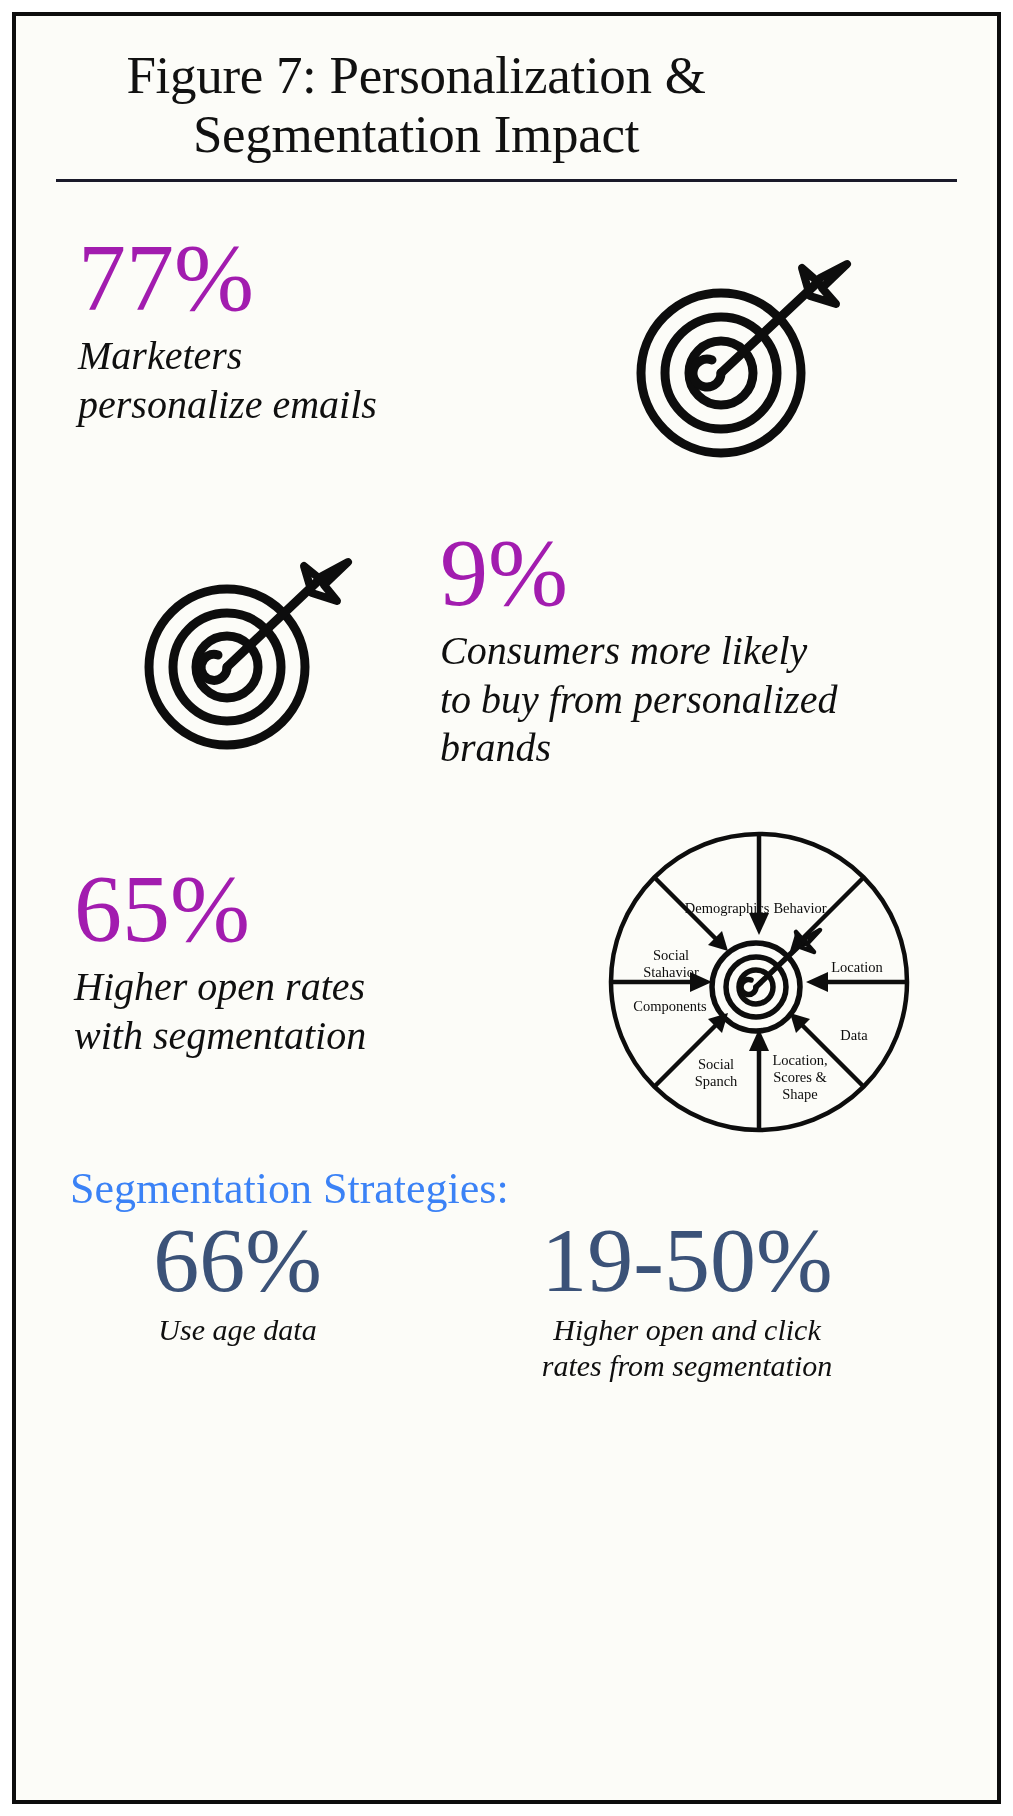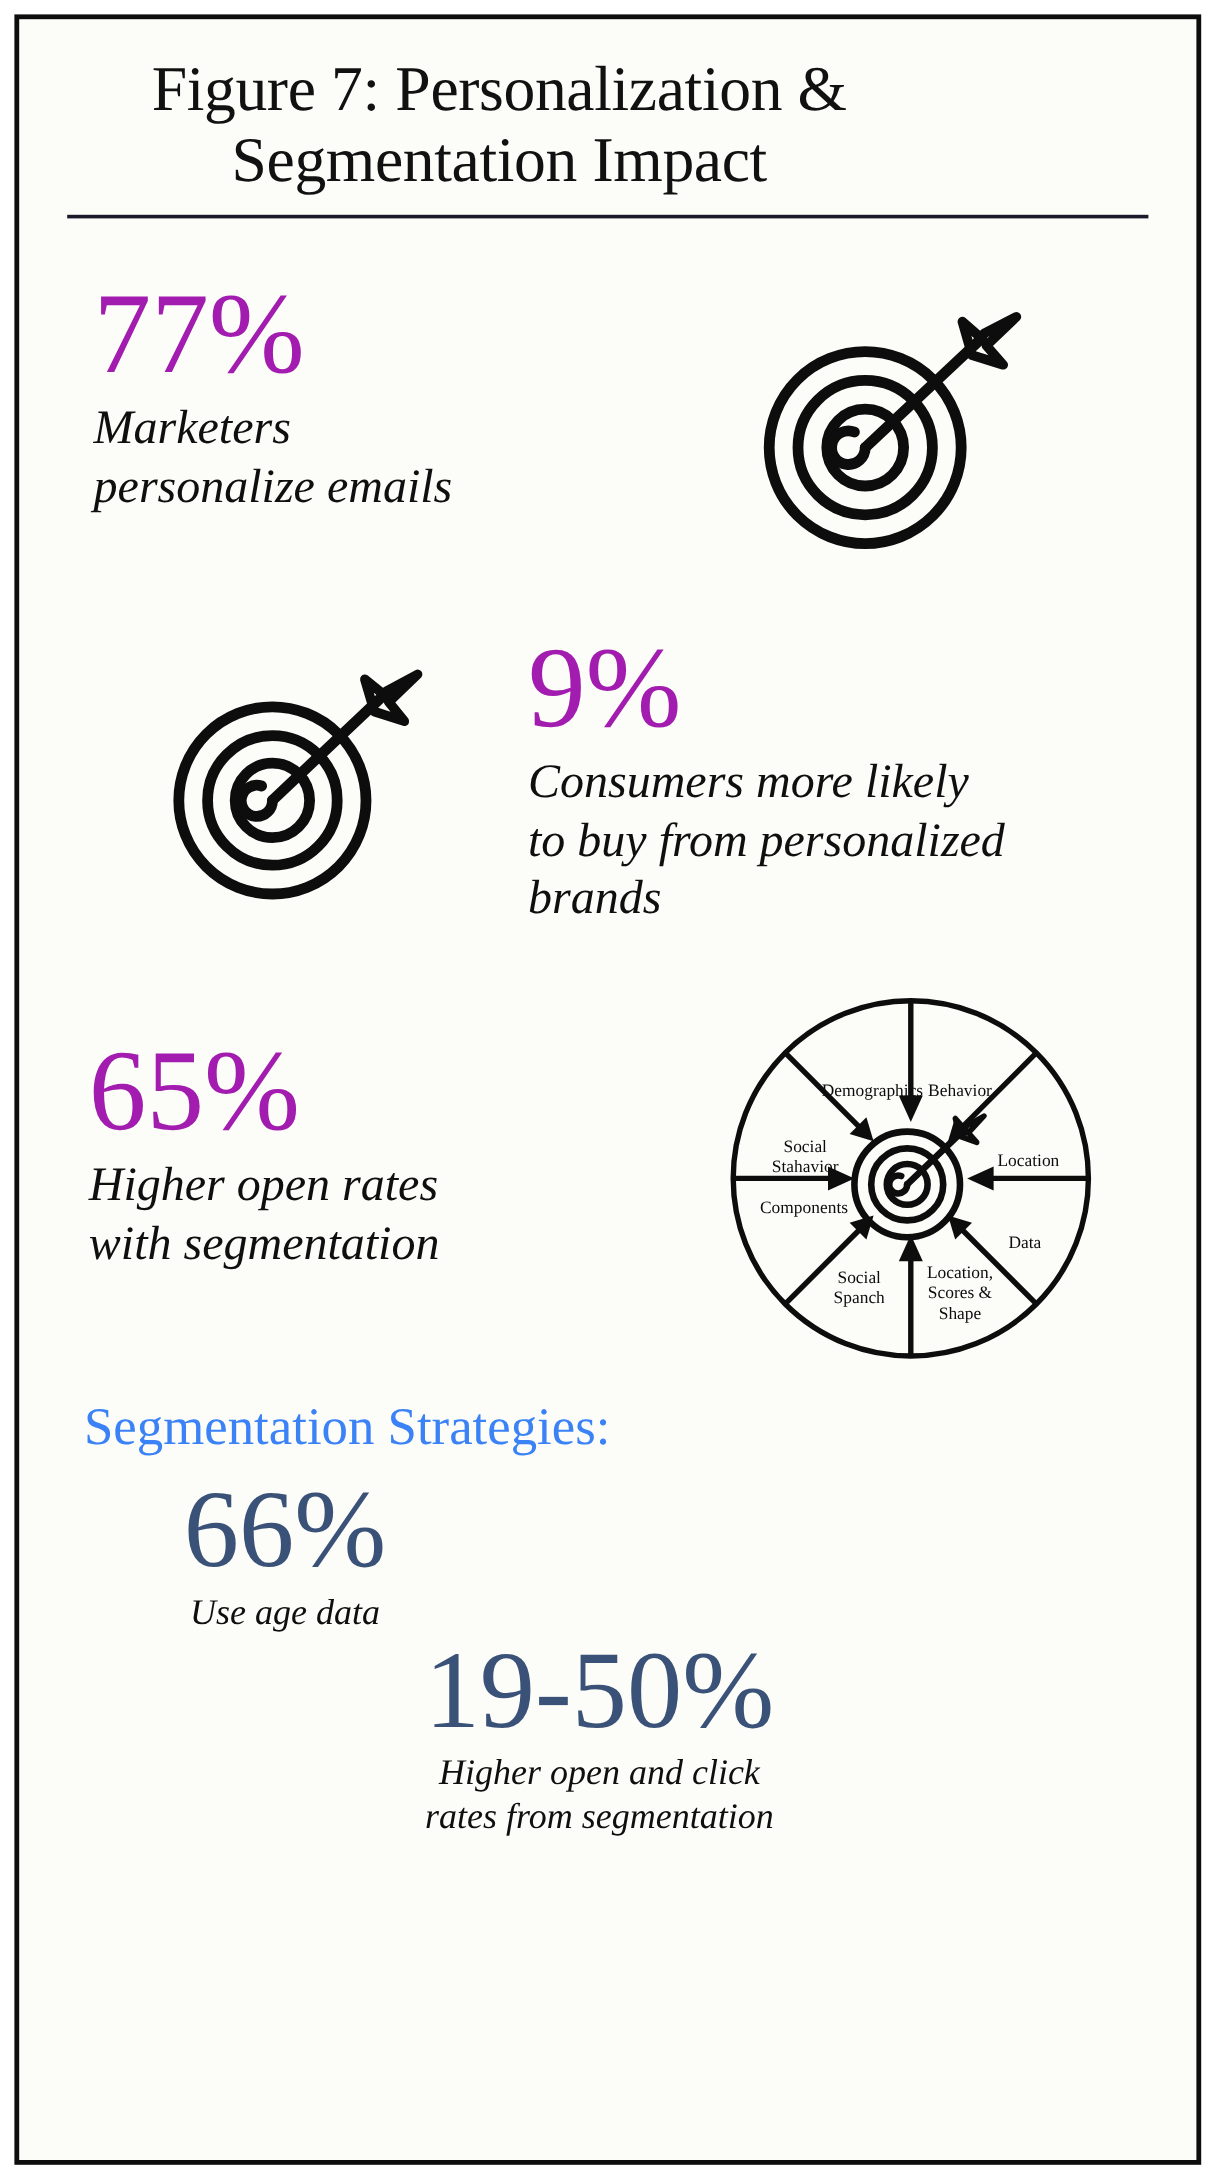--- a/index.html
+++ b/index.html
@@ -102,22 +102,20 @@
 
   
   .strategies-head {
     font-size: 44px;
     color: #3b82f6;
     margin: 26px 0 0 20px;
     font-weight: 400;
   }
   .strategy-row {
     display: flex;
-    margin-top: 14px;
-    flex-direction: column;
   }
   .strategy {
     text-align: center;
   }
   .strategy.one { width: 375px; }
   .strategy.two { flex: 1; padding-right: 14px; }
   .strategy .snum {
     color: #3b5278;
     font-size: 92px;
     line-height: 1.0;

